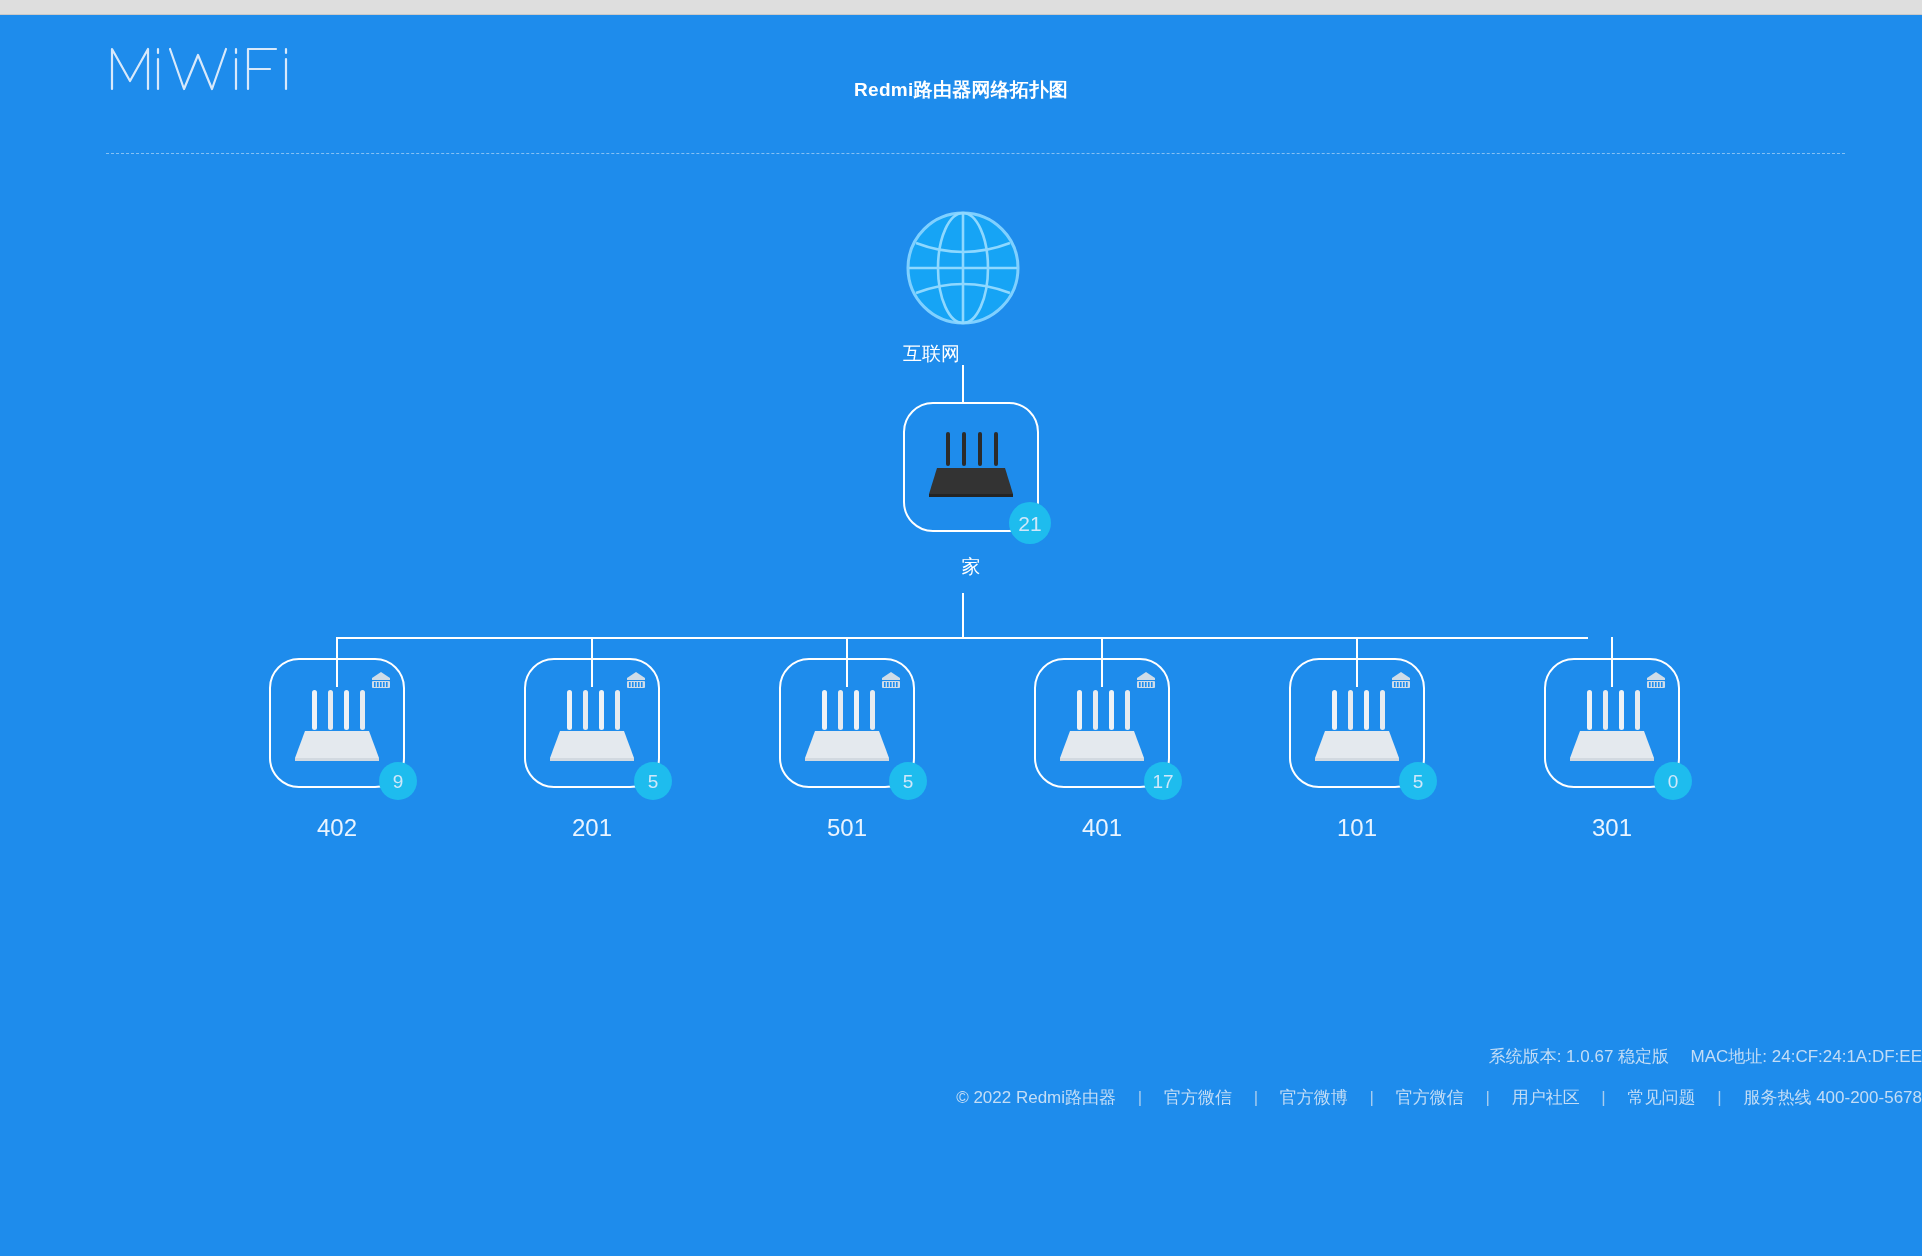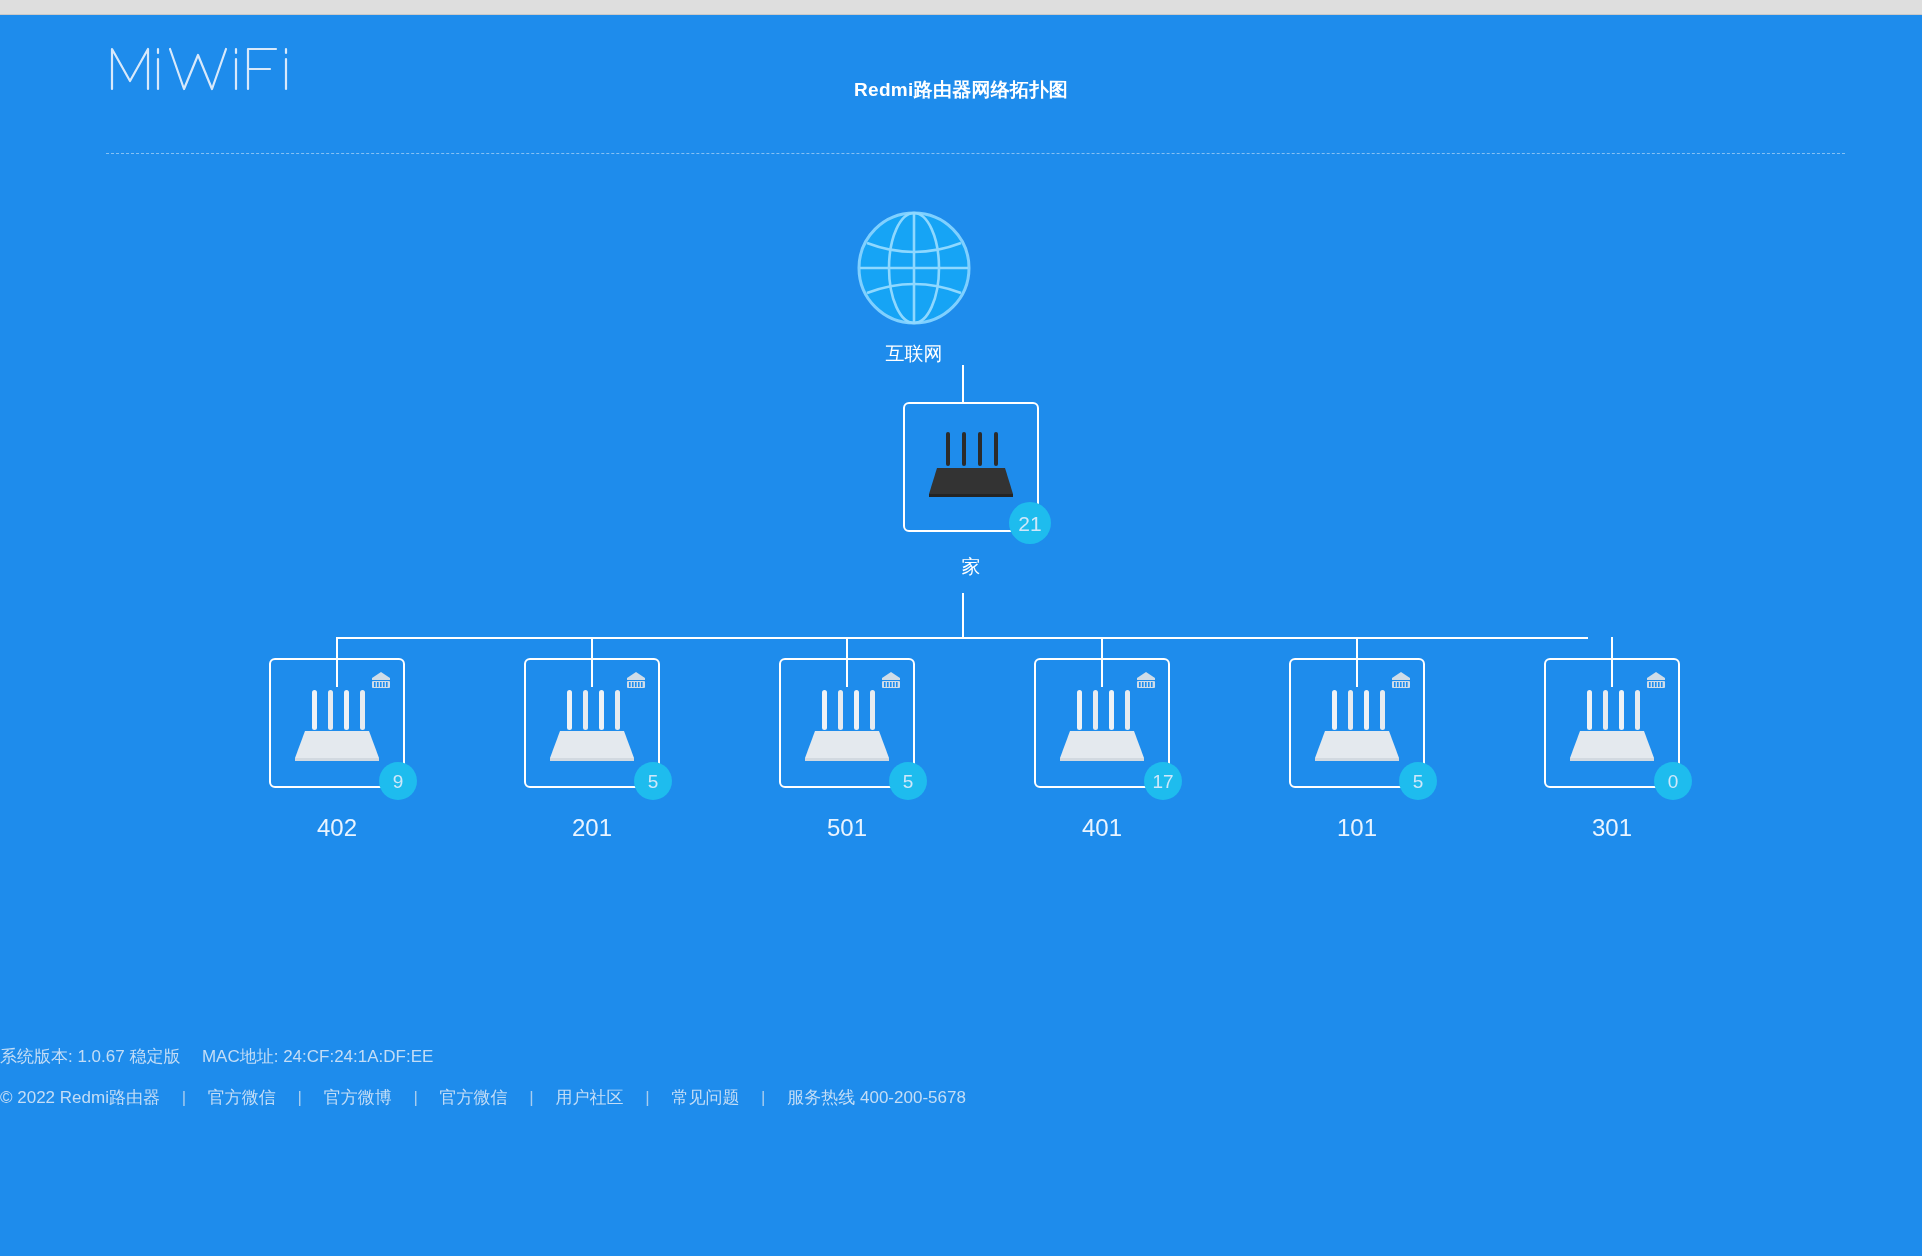--- a/index.html
+++ b/index.html
@@ -72,24 +72,23 @@
   .topology {
     position: absolute;
     left: 0; top: 138px;
     width: 1922px;
     height: 880px;
   }
 
   
   .internet-node {
     position: absolute;
-    left: 854px;
+    left: 903px;
     top: 56px;
     width: 120px;
-    text-align: center;
   }
   .globe {
     width: 118px;
     height: 118px;
     margin: 0 auto;
   }
   .node-caption {
     margin-top: 14px;
     color: #ffffff;
     font-size: 19px;
@@ -105,21 +104,21 @@
   .link-h {
     position: absolute;
     height: 2px;
     background: #ffffff;
   }
 
   
   .node-box {
     position: relative;
     border: 2px solid #ffffff;
-    border-radius: 6px;
+    border-radius: 30px;
     box-sizing: border-box;
   }
   .badge {
     position: absolute;
     border-radius: 50%;
     background: #1ebcee;
     color: #cfe8fa;
     display: flex;
     align-items: center;
     justify-content: center;
@@ -195,21 +194,21 @@
     font-size: 24px;
     color: #e9f4ff;
   }
 
   
   .footer {
     position: absolute;
     left: 0;
     top: 1030px;
     width: 1922px;
-    text-align: left;
+    text-align: right;
   }
   .sysinfo {
     color: #c3ddf6;
     font-size: 17px;
     margin-bottom: 18px;
   }
   .sysinfo .gap { display: inline-block; width: 12px; }
   .links {
     color: #c3ddf6;
     font-size: 17px;

